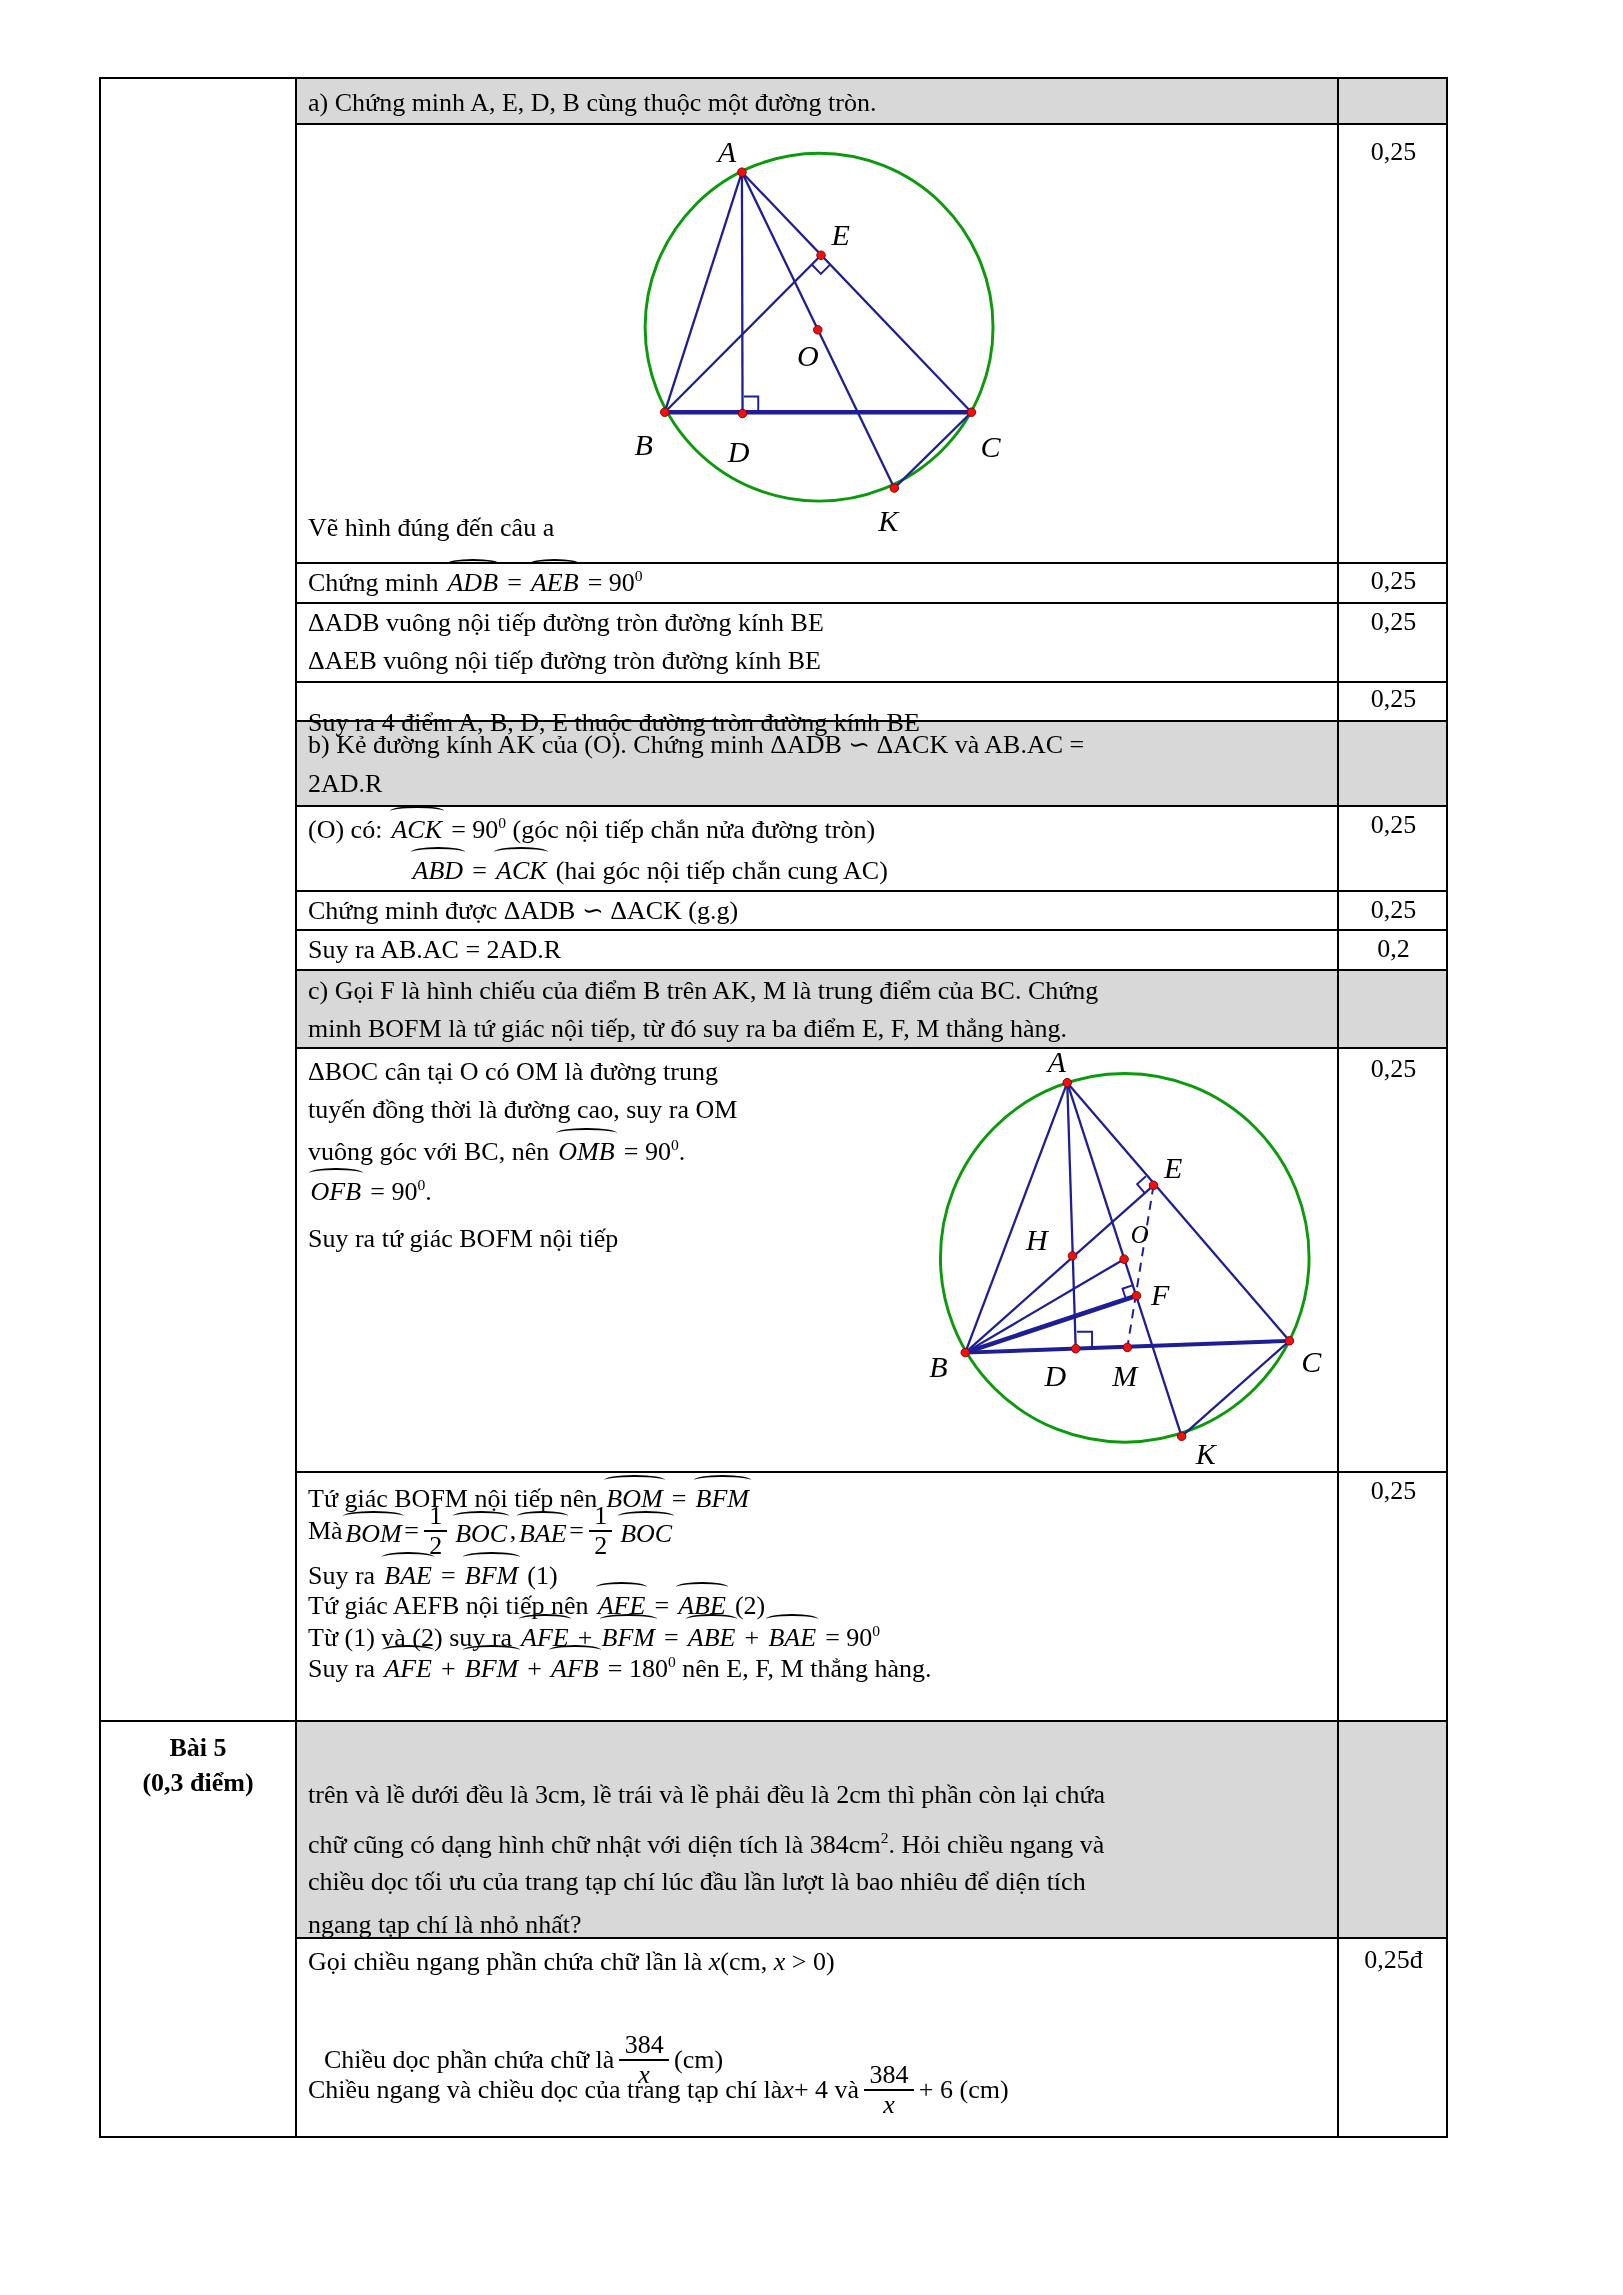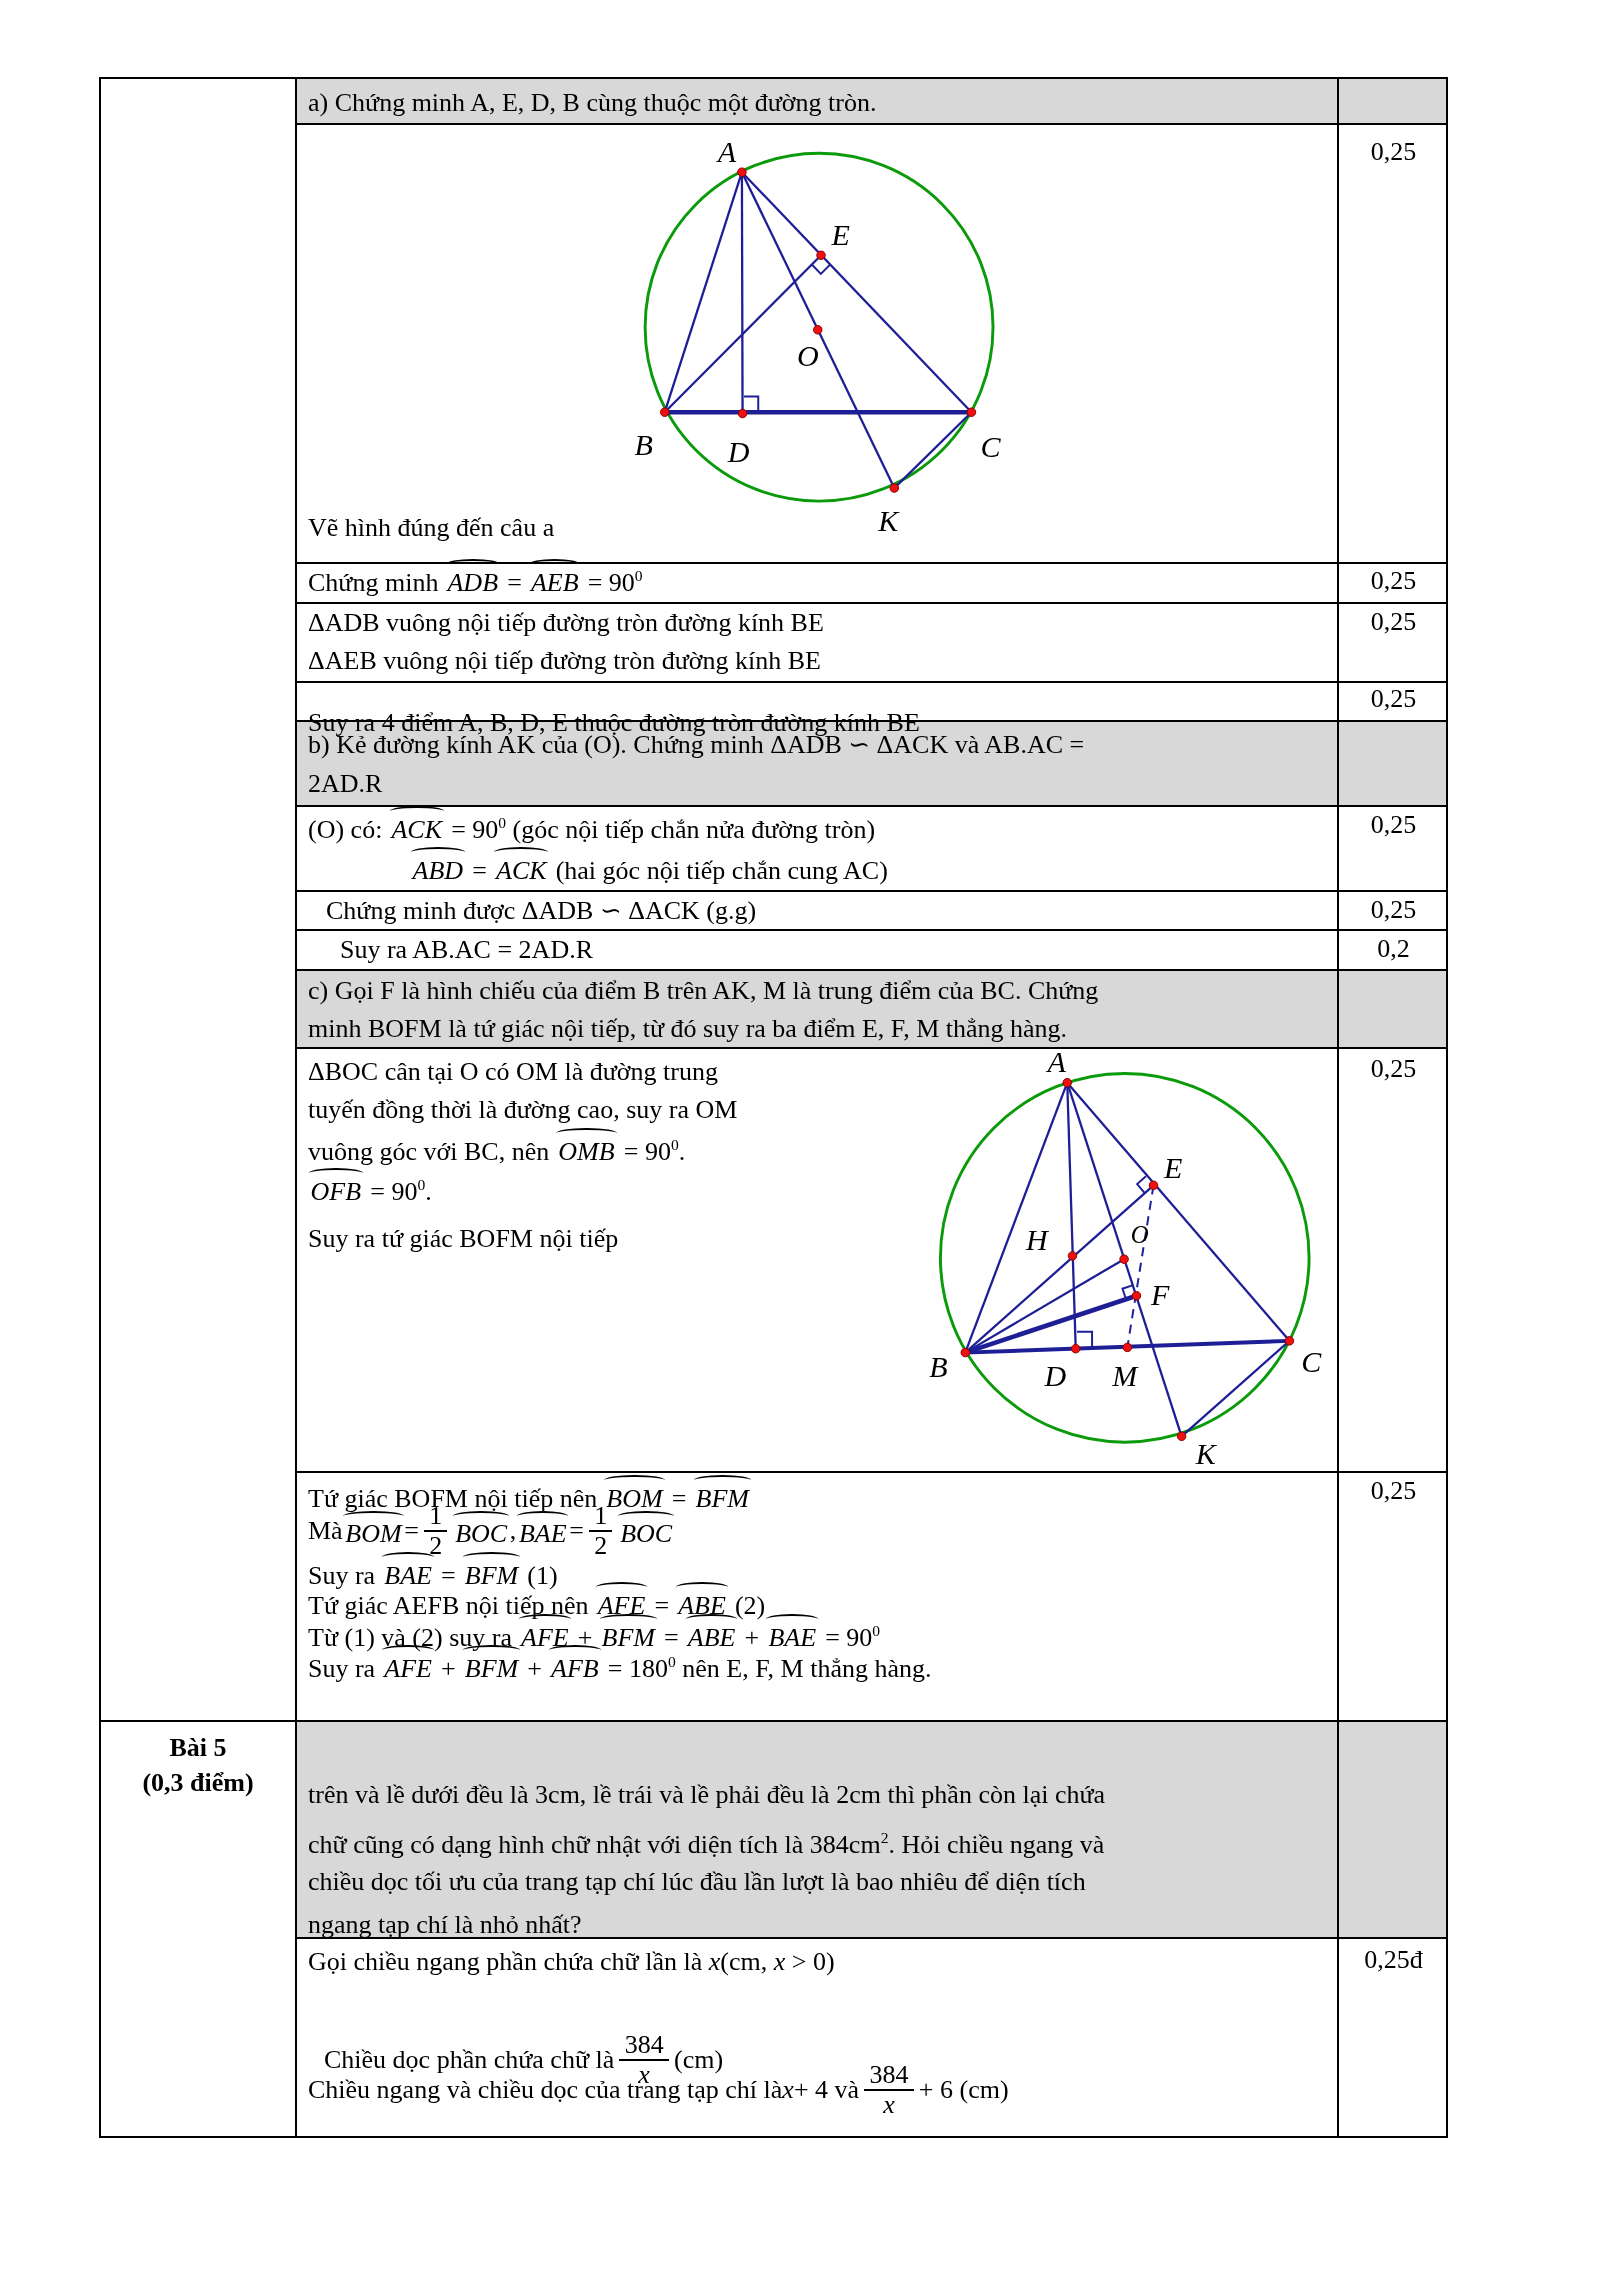--- a/index.html
+++ b/index.html
@@ -100,23 +100,23 @@
     <div class="cell" style="left:207px;top:565px;">ΔAEB vuông nội tiếp đường tròn đường kính BE</div>
 
     <div class="cell" style="left:207px;top:627px;">Suy ra 4 điểm A, B, D, E thuộc đường tròn đường kính BE</div>
 
     <div class="cell" style="left:207px;top:649px;">b) Kẻ đường kính AK của (O). Chứng minh ΔADB ∽ ΔACK và AB.AC =</div>
     <div class="cell" style="left:207px;top:688px;">2AD.R</div>
 
     <div class="cell" style="left:207px;top:727px;">(O) có: <span class="ang">ACK</span> = 90<sup>0</sup> (góc nội tiếp chắn nửa đường tròn)</div>
     <div class="cell" style="left:309px;top:768px;"><span class="ang">ABD</span> = <span class="ang">ACK</span> (hai góc nội tiếp chắn cung AC)</div>
 
-    <div class="cell" style="left:207px;top:815px;margin-left:18px;">Chứng minh được ΔADB ∽ ΔACK (g.g)</div>
-
-    <div class="cell" style="left:207px;top:854px;margin-left:32px;">Suy ra AB.AC = 2AD.R</div>
+    <div class="cell" style="left:207px;top:815px;">Chứng minh được ΔADB ∽ ΔACK (g.g)</div>
+
+    <div class="cell" style="left:207px;top:854px;">Suy ra AB.AC = 2AD.R</div>
 
     <div class="cell" style="left:207px;top:895px;">c) Gọi F là hình chiếu của điểm B trên AK, M là trung điểm của BC. Chứng</div>
     <div class="cell" style="left:207px;top:933px;">minh BOFM là tứ giác nội tiếp, từ đó suy ra ba điểm E, F, M thẳng hàng.</div>
 
     <div class="cell" style="left:207px;top:976px;">ΔBOC cân tại O có OM là đường trung</div>
     <div class="cell" style="left:207px;top:1014px;">tuyến đồng thời là đường cao, suy ra OM</div>
     <div class="cell" style="left:207px;top:1049px;">vuông góc với BC, nên <span class="ang">OMB</span> = 90<sup>0</sup>.</div>
     <div class="cell" style="left:207px;top:1089px;"><span class="ang">OFB</span> = 90<sup>0</sup>.</div>
     <div class="cell" style="left:207px;top:1143px;">Suy ra tứ giác BOFM nội tiếp</div>
 

